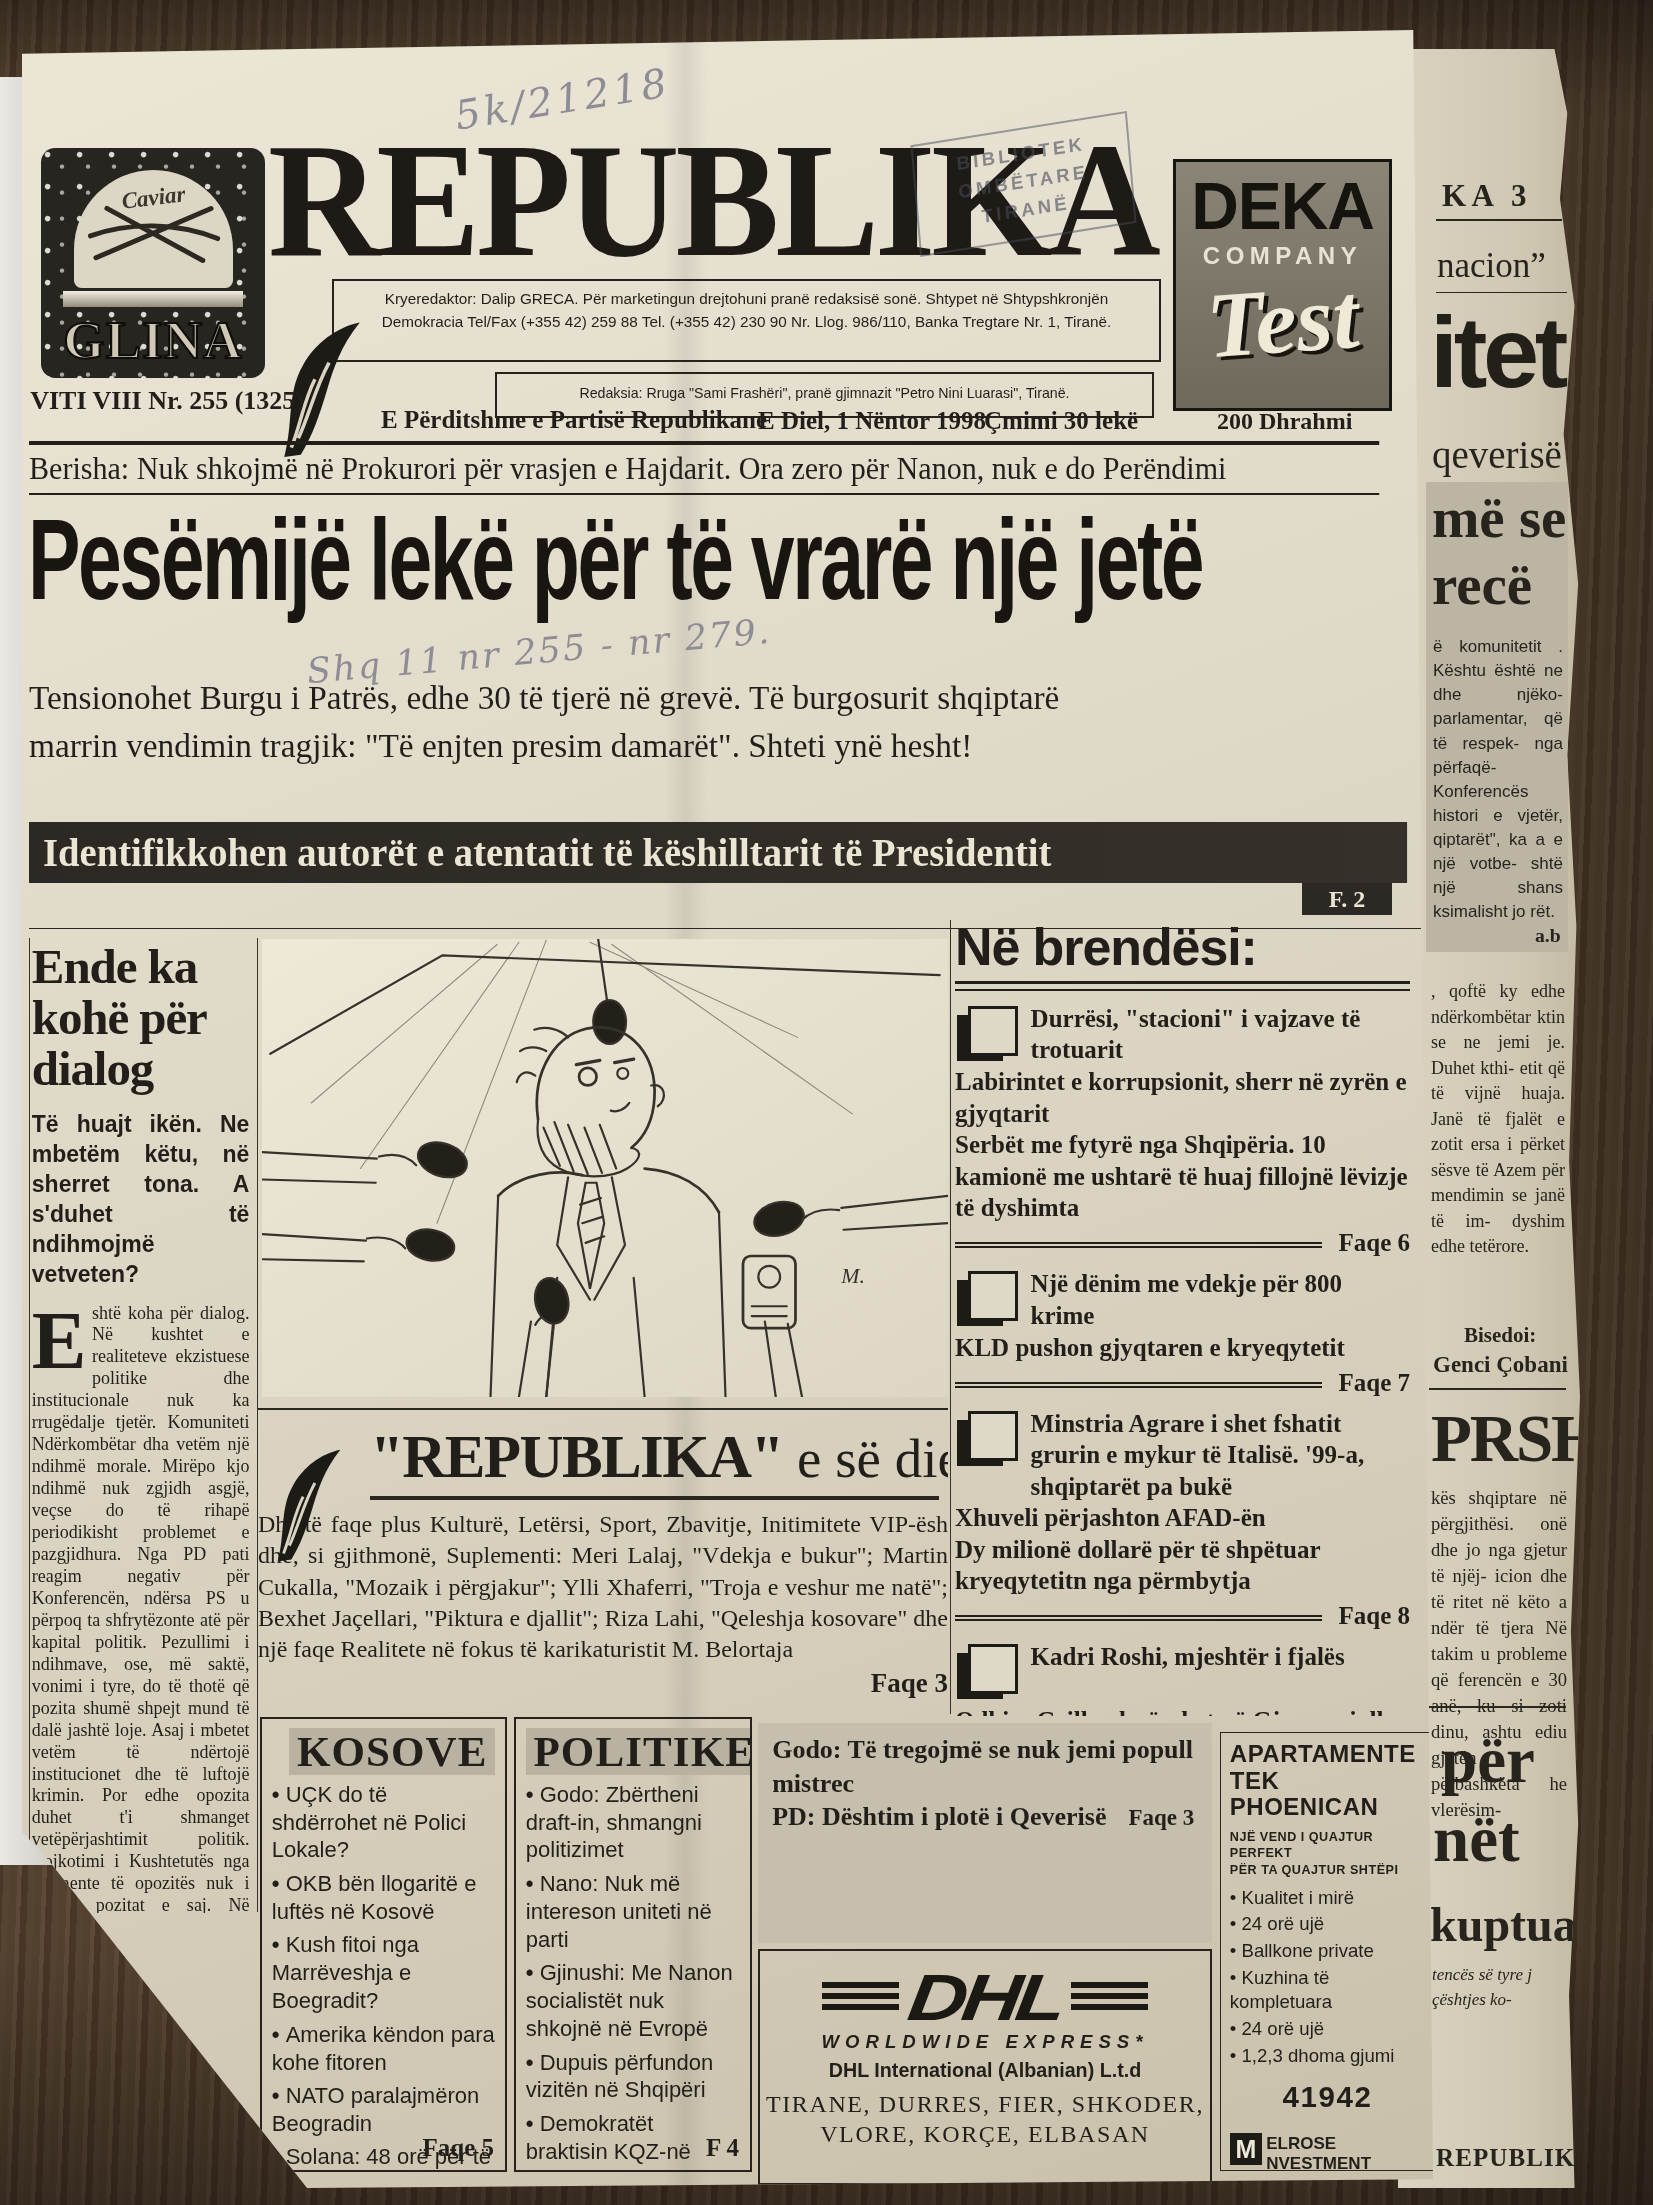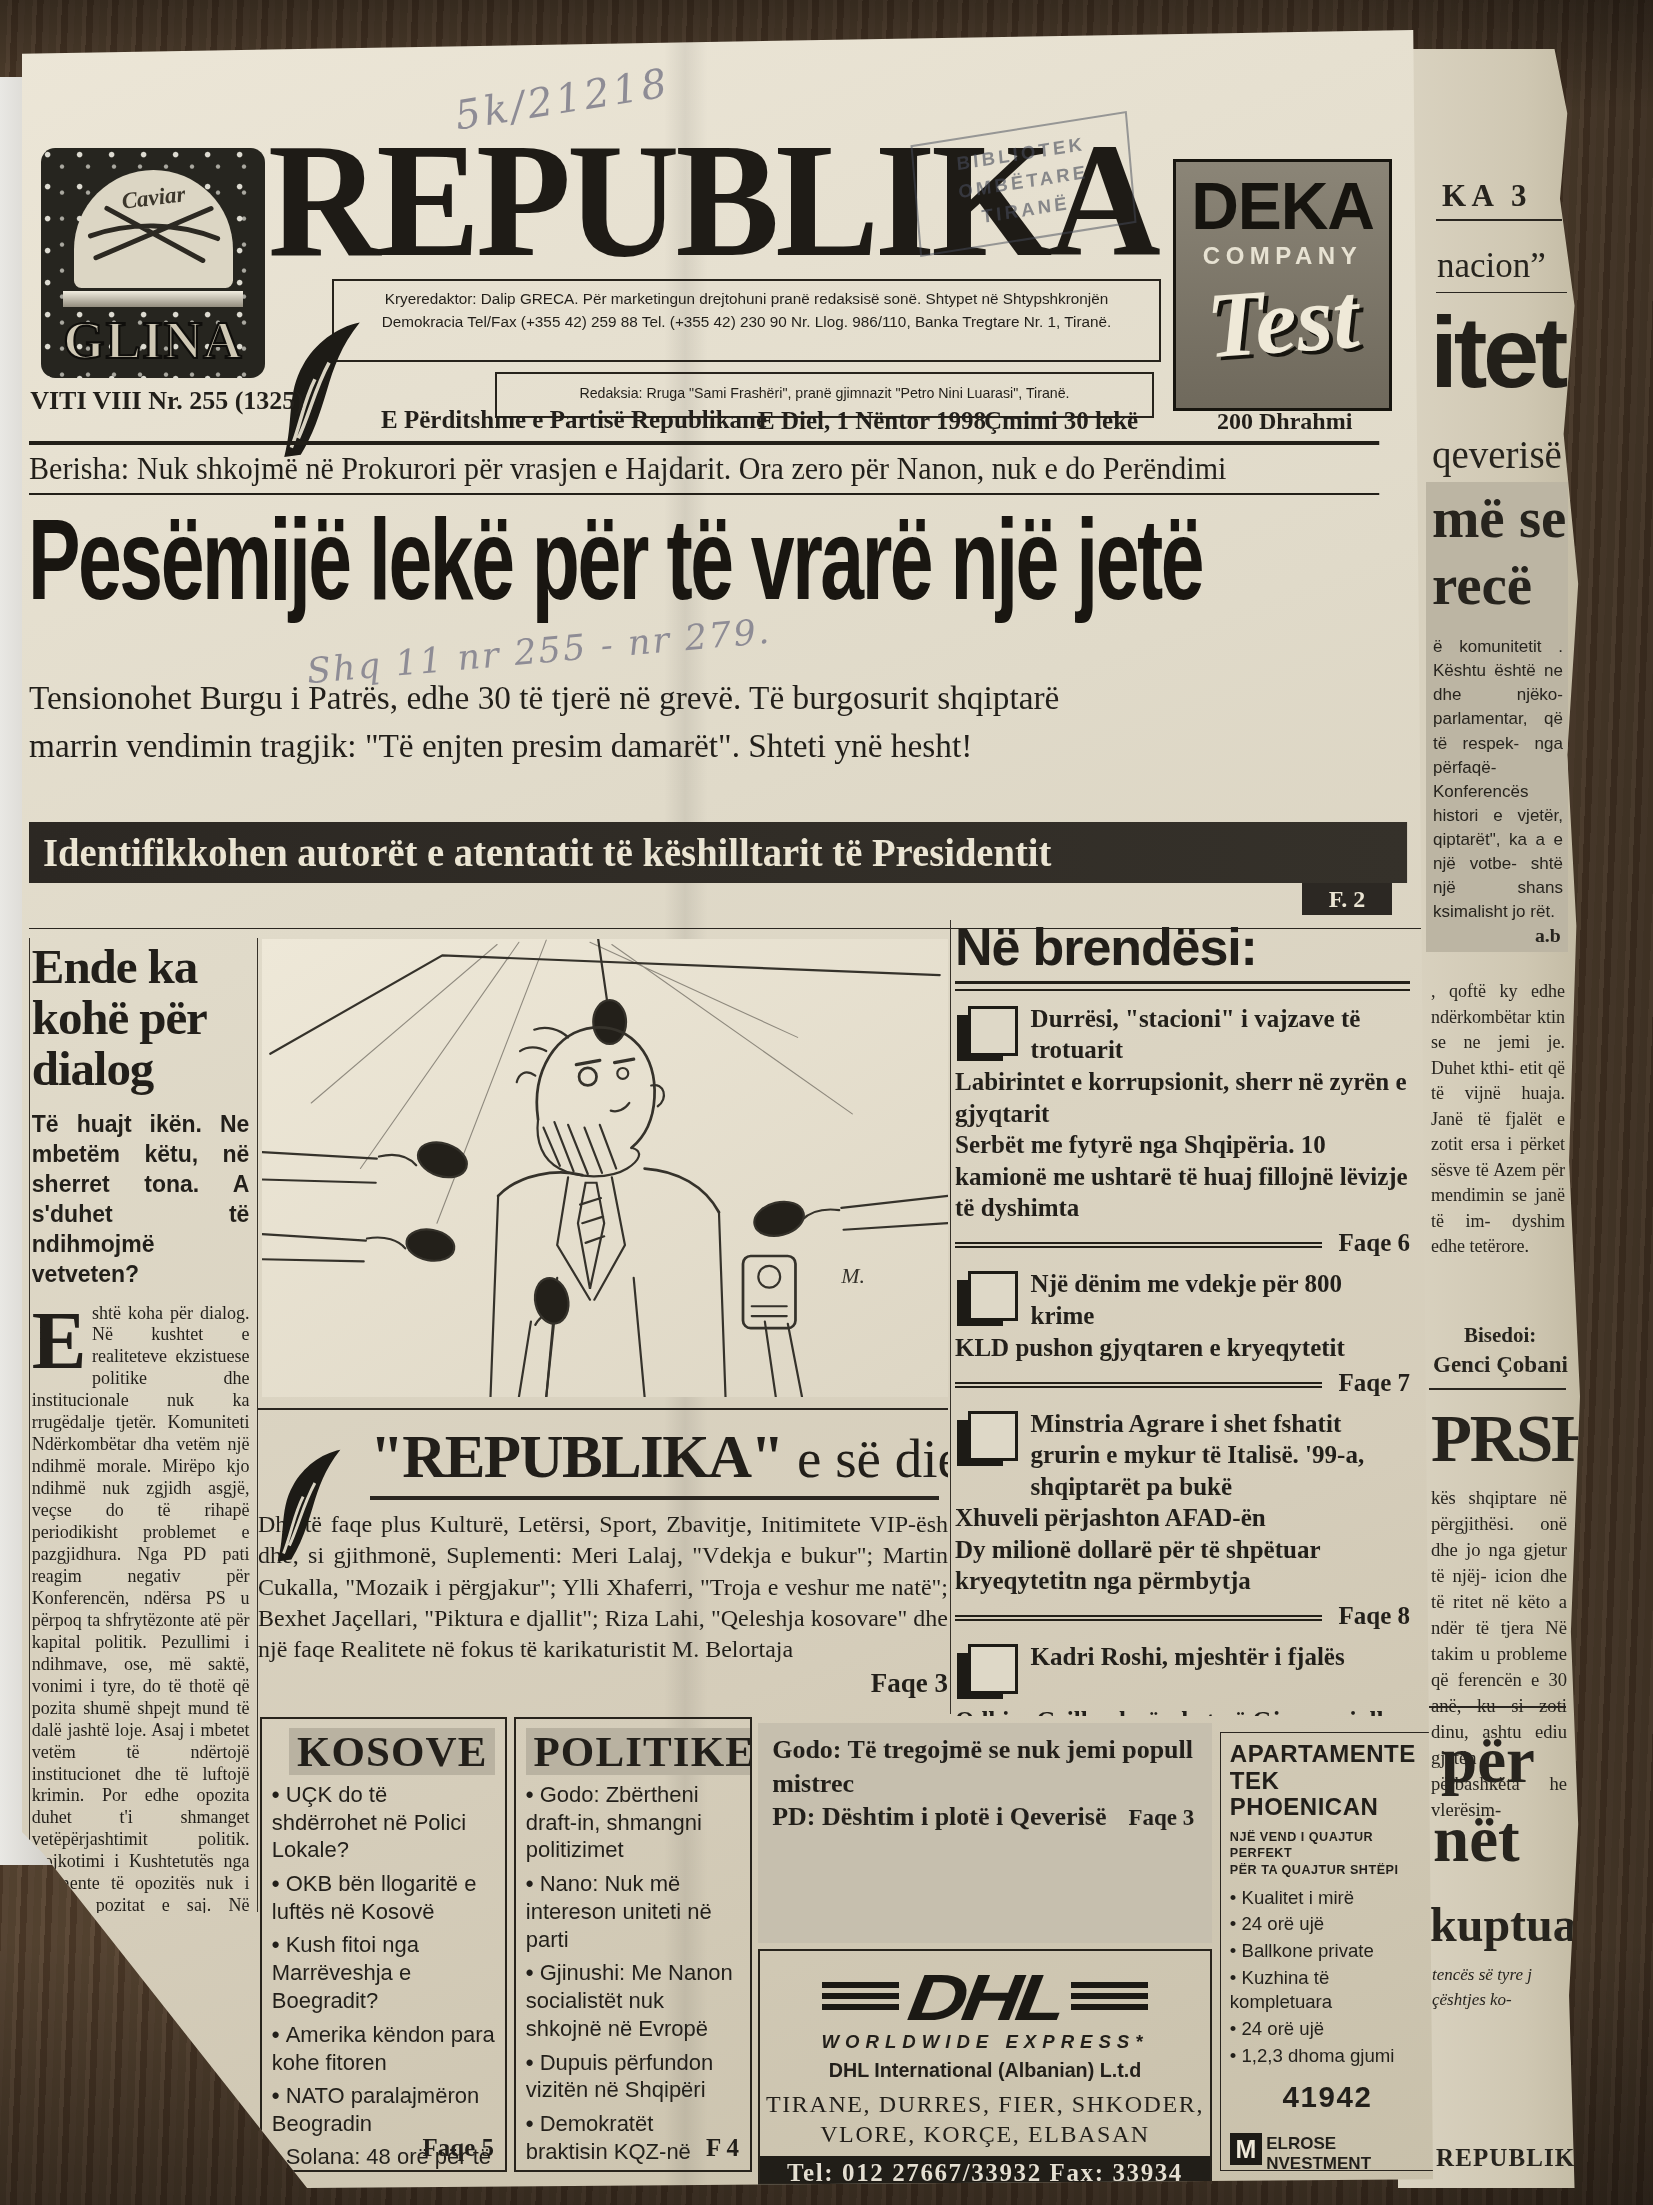--- a/index.html
+++ b/index.html
@@ -390,21 +390,20 @@
         <div class="dhl-stripes"></div>
         <div class="dhl-word">DHL</div>
         <div class="dhl-stripes"></div>
       </div>
       <div class="dhl-tag">WORLDWIDE EXPRESS*</div>
       <div class="dhl-co">DHL International (Albanian) L.t.d</div>
       <div class="dhl-cities">
         <div>TIRANE, DURRES, FIER, SHKODER,</div>
         <div>VLORE, KORÇE, ELBASAN</div>
       </div>
-      <div class="dhl-band">Tel: 012 27667/33932 Fax: 33934</div>
     </div>
 
     <div class="phx">
       <div class="phx-title">
         <div>APARTAMENTE</div>
         <div>TEK PHOENICAN</div>
       </div>
       <div class="phx-sub">
         <div>NJË VEND I QUAJTUR  PERFEKT</div>
         <div>PËR TA QUAJTUR SHTËPI</div>

